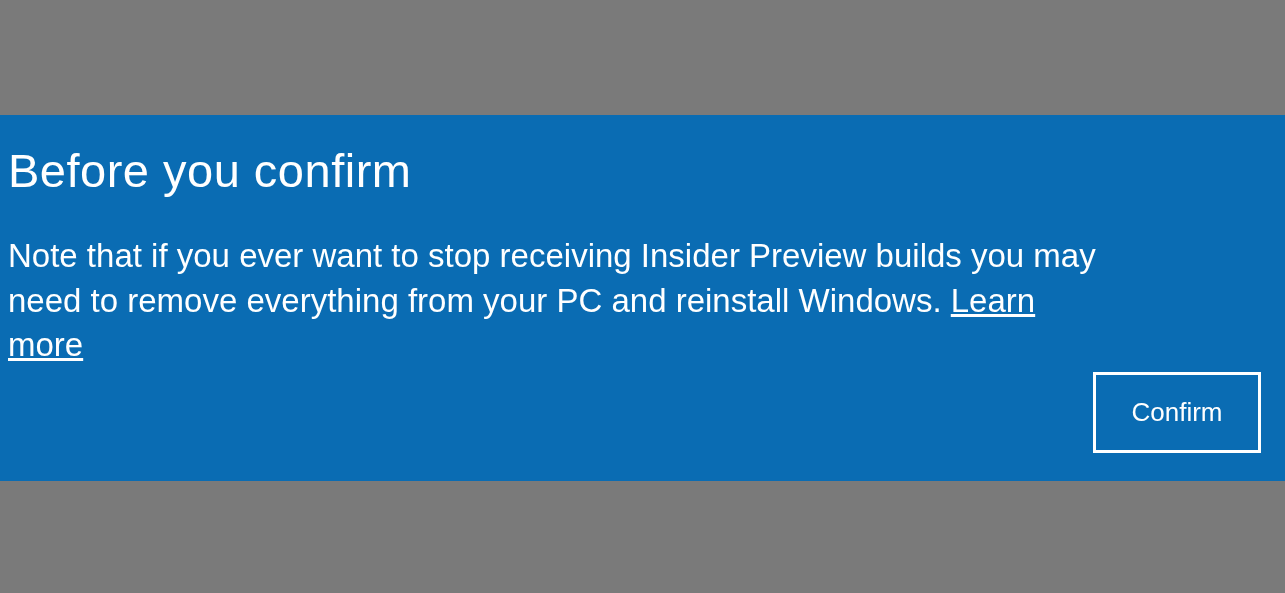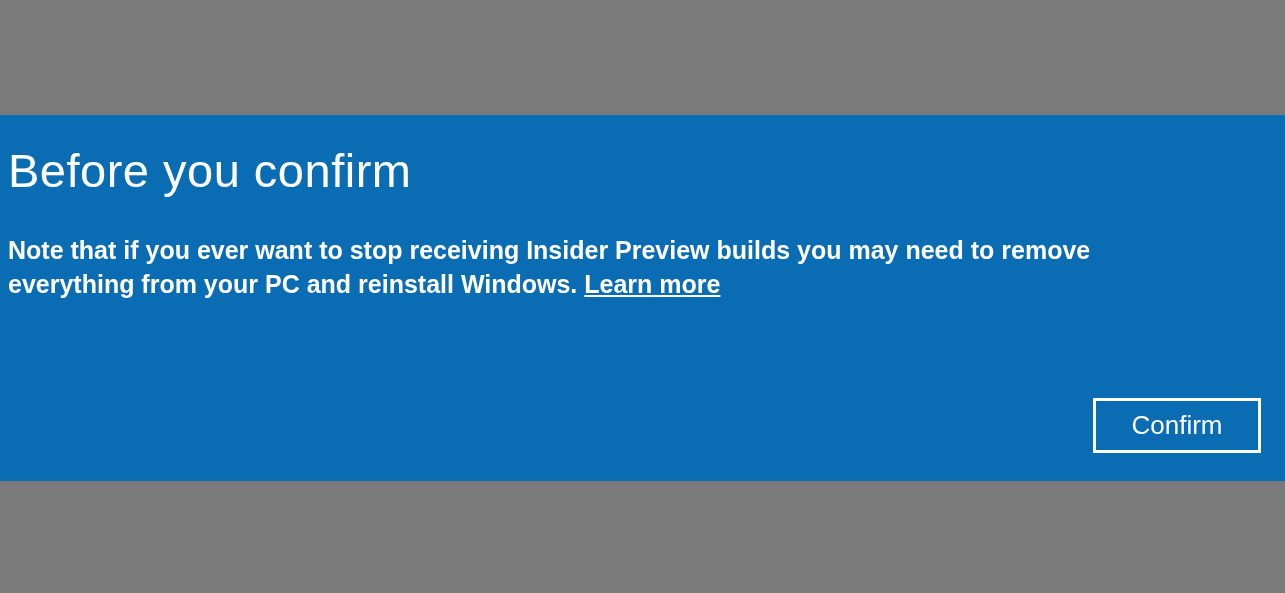--- a/index.html
+++ b/index.html
@@ -25,22 +25,22 @@
       color: #ffffff;
       padding: 28px 30px 0 8px;
     }
     .dialog-title {
       font-size: 47px;
       font-weight: 300;
       margin-bottom: 36px;
       letter-spacing: 0.5px;
     }
     .dialog-body {
-      font-size: 25px;
-      font-weight: 700;
+      font-size: 33px;
+      font-weight: 400;
       line-height: 1.35;
       max-width: 1100px;
     }
     .dialog-body .note-text {
       display: inline;
     }
     .learn-more {
       text-decoration: underline;
       cursor: pointer;
     }
@@ -51,21 +51,21 @@
       display: flex;
       gap: 24px;
     }
     .btn {
       border: 3px solid #ffffff;
       background: transparent;
       color: #ffffff;
       font-family: inherit;
       font-size: 26px;
       font-weight: 400;
-      padding: 9px 0;
+      padding: 22px 0;
       width: 168px;
       text-align: center;
       cursor: pointer;
     }
   </style>
 </head>
 <body>
 
 <div class="dialog">
   <h1 class="dialog-title">Before you confirm</h1>

